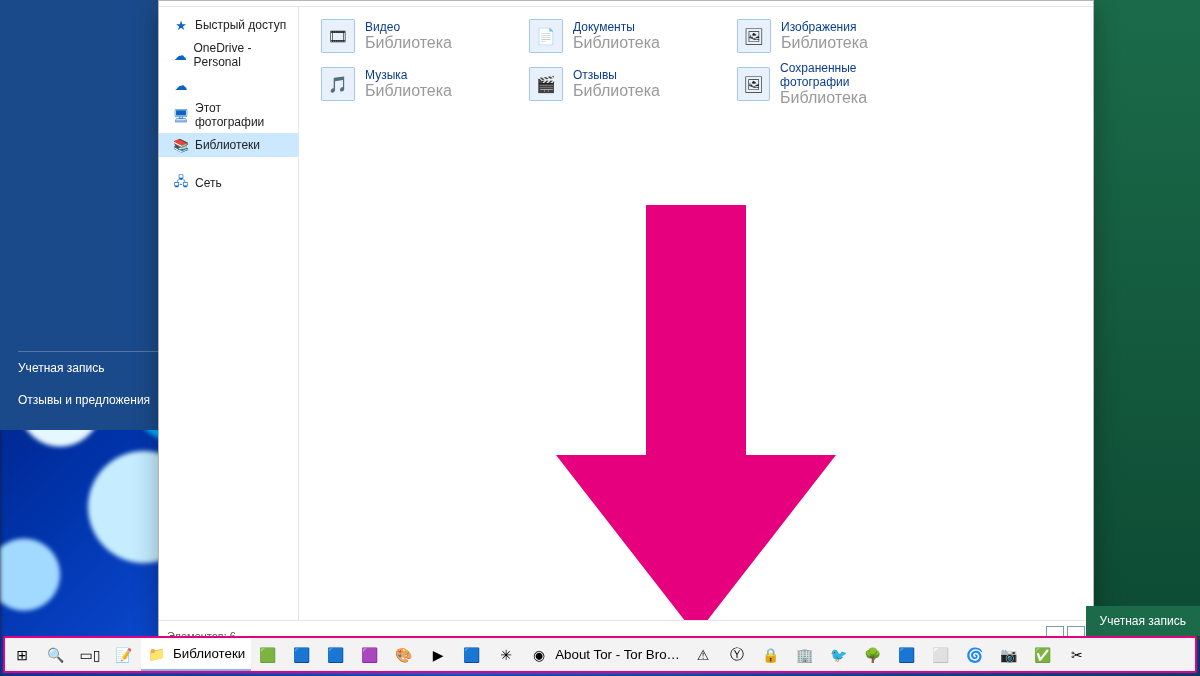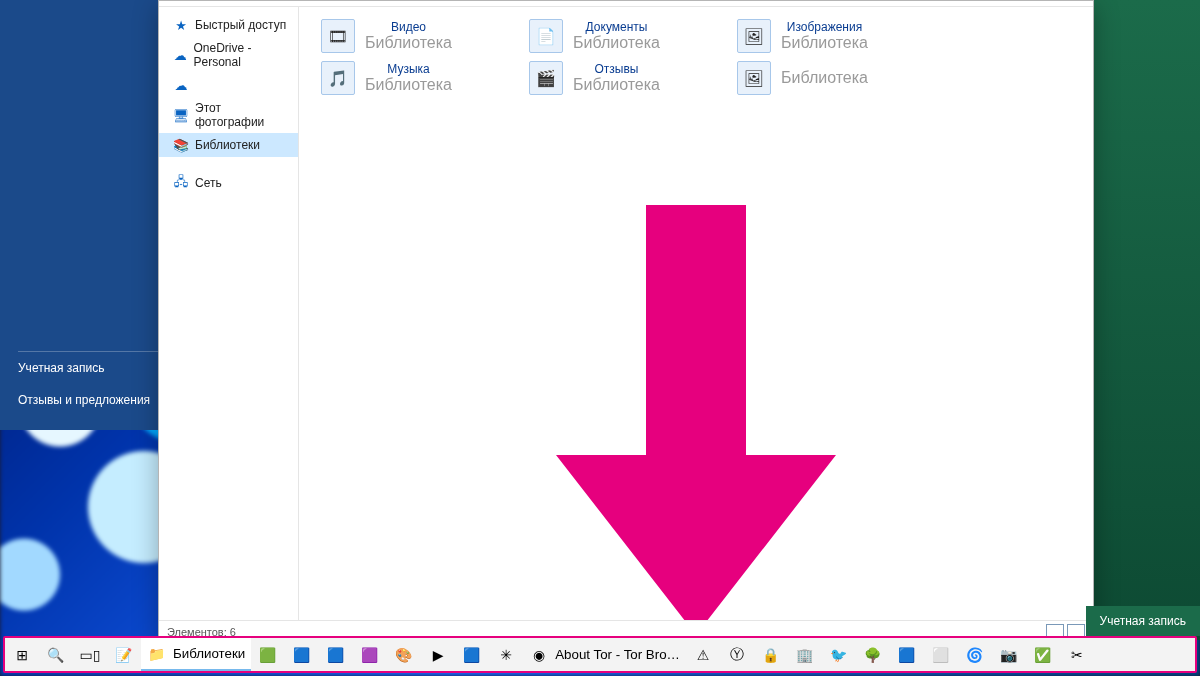--- a/index.html
+++ b/index.html
@@ -35,27 +35,27 @@
   .nav-item { display:flex; align-items:center; gap:6px; padding:4px 6px 4px 14px; cursor:pointer; }
   .nav-item.sel { background:#cce8ff; }
   .nav-spacer { height:14px; }
   .ni-icon { width:16px; height:16px; display:inline-flex; align-items:center; justify-content:center; font-size:13px; }
   .blue { color:#0a64c2; }
   .content { flex:1; position:relative; padding:12px 4px 4px 22px; overflow:hidden; }
   .items { display:flex; flex-wrap:wrap; gap:8px 20px; }
   .lib { display:flex; align-items:center; gap:10px; width:188px; cursor:pointer; }
   .lib-icon { width:34px; height:34px; background:#e8f1fb; border:1px solid #a7c7ea; border-radius:2px;
     display:flex; align-items:center; justify-content:center; font-size:16px; }
-  .lib-name { color:#0a3d91; font-size:12px;text-align:center; }
+  .lib-name { color:#0a3d91; font-size:12px; }
   .lib-sub  { color:#9a9a9a; font-size:16px; }
 
   
   .arrow { position:absolute; left:50%; top:198px; transform:translateX(-50%); pointer-events:none; }
 
-  .status { height:22px; border-top:1px solid #e5e5e5; display:flex; align-items:center;
+  .status { height:22px; border-top:1px solid #e5e5e5; display:flex; align-items:flex-end;
     padding:0 8px; font-size:11px; color:#555; justify-content:space-between; }
   .view-icons span { display:inline-block; width:18px; height:14px; border:1px solid #7a99b8; margin-left:3px; }
 
   
   .acct-tile { position:absolute; right:0; bottom:40px; background:#1b6b4a; color:#fff;
     font-size:12px; padding:8px 14px; }
 
   
   .taskbar-outline { position:absolute; left:3px; right:3px; bottom:3px; height:37px;
     border:2px solid #e6007e; border-radius:2px; }
@@ -145,20 +145,21 @@
           <div class="lib">
             <div class="lib-icon">🎬</div>
             <div>
               <div class="lib-name">Отзывы</div>
               <div class="lib-sub">Библиотека</div>
             </div>
           </div>
           <div class="lib">
             <div class="lib-icon">🖼</div>
             <div>
+              <div class="lib-name">Сохраненные фотографии</div>
               <div class="lib-sub">Библиотека</div>
             </div>
           </div>
         </div>
       <svg class="arrow" width="320" height="440">
         <path fill="#e6007e" d="M110 0 H210 V250 H300 L160 430 L20 250 H110 Z"></path>
       </svg>
     </div>
   </div>
   <div class="status">

